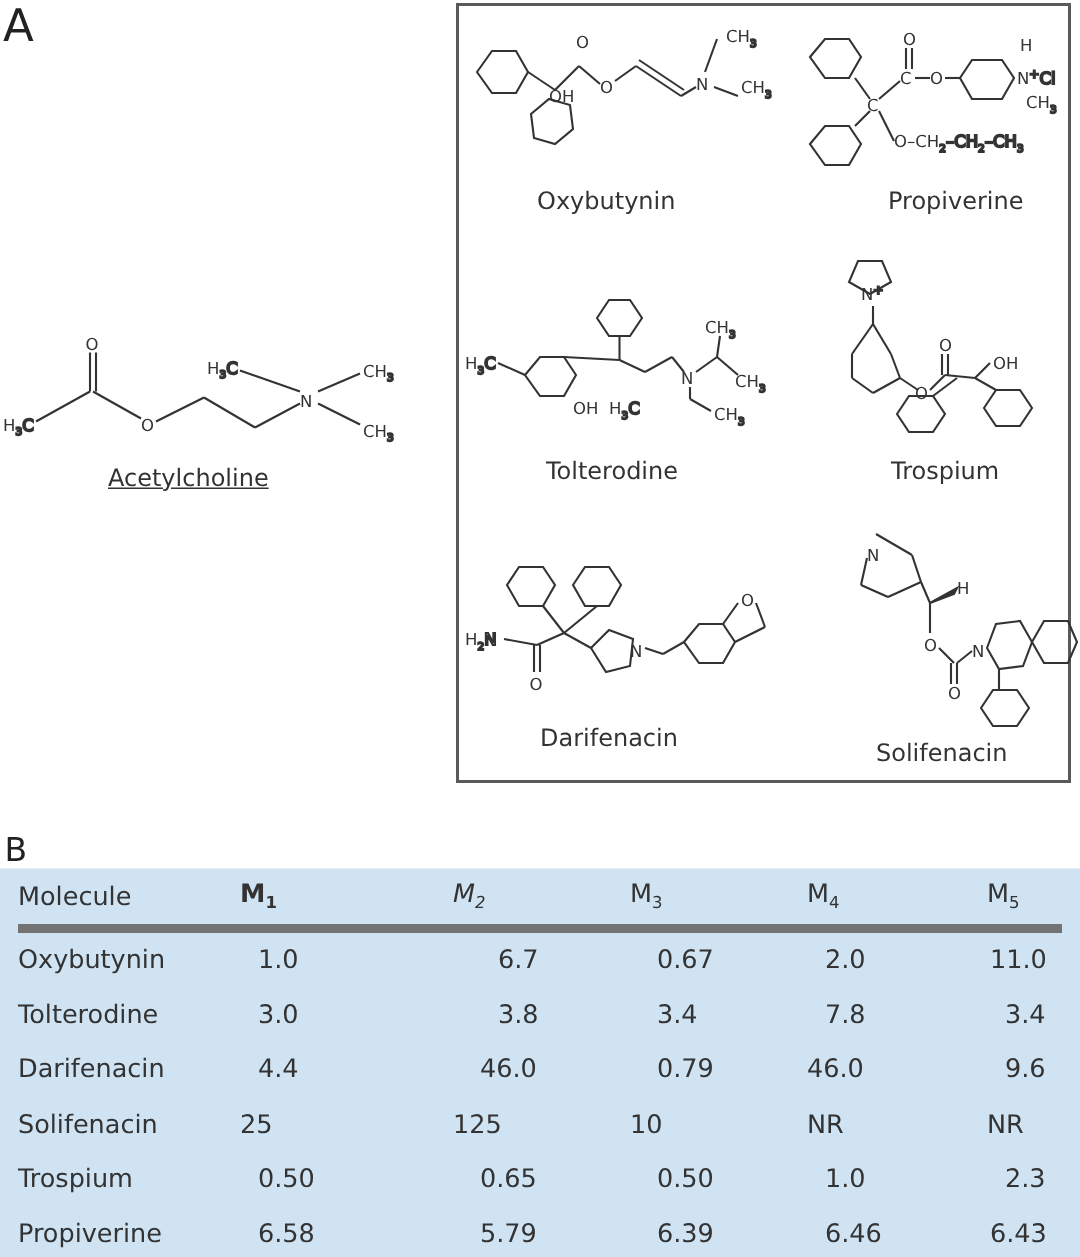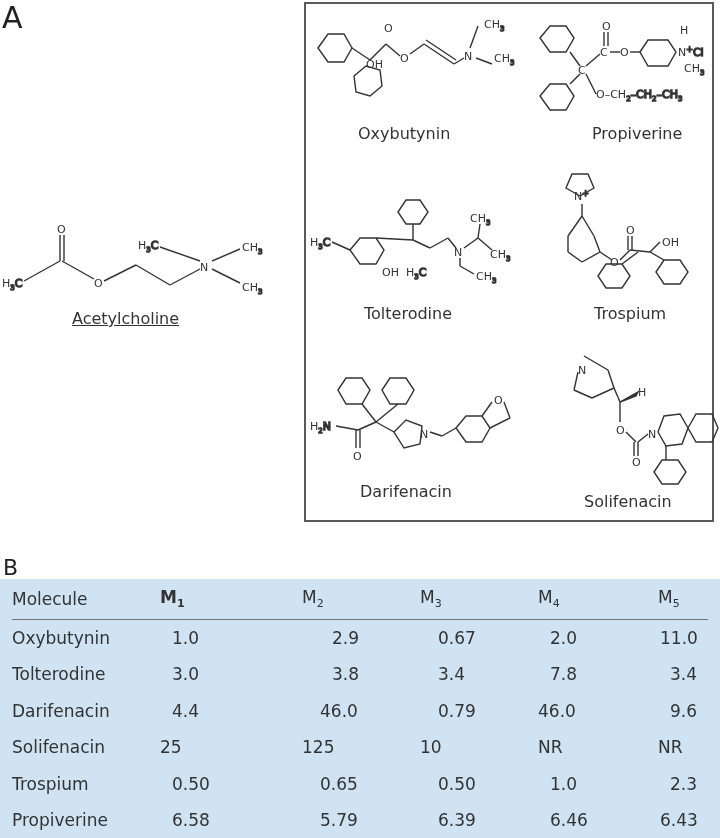--- a/index.html
+++ b/index.html
@@ -13,25 +13,25 @@
     .mol svg * { stroke: #333; fill: none; stroke-width: 1.4; }
     .mol svg text { fill: #333; stroke: none; font-family: "DejaVu Sans", sans-serif; font-size: 11px; }
     .mol-name { position: absolute; font-size: 16px; color: #333; white-space: nowrap; text-align: center; }
     #box { position: absolute; left: 304px; top: 2px; width: 410px; height: 520px;
            border: 2px solid #5a5a5a; box-sizing: border-box; background: #fff; }
     #table-wrap { position: absolute; left: 0; top: 579px; width: 720px; height: 259px;
                   background: #cfe3f3; }
     table { position: absolute; left: 12px; top: 0; width: 696px; border-collapse: collapse;
             font-size: 17px; color: #333; }
     th, td { padding: 0; height: 36.5px; font-weight: normal; text-align: left; }
-    thead tr { border-bottom: 1px solid #737373; height: 40px; }
+    thead tr { border-bottom: 6px solid #737373; height: 40px; }
     th sub { font-size: 11px; }
     .c0 { width: 148px; }
     .c1 { width: 142px; font-weight: bold; }
-    .c2 { width: 118px; }
+    .c2 { width: 118px; font-style: italic; }
     .c3 { width: 118px; }
     .c4 { width: 120px; }
   </style>
 </head>
 <body>
 
 <div id="label-a" class="panel-label">A</div>
 
 <div class="mol" style="left:0;top:225px;width:290px;height:110px;">
   <svg width="290" height="80">
@@ -225,21 +225,21 @@
         <th class="c2"><span>M</span><sub>2</sub></th>
         <th class="c3"><span>M</span><sub>3</sub></th>
         <th class="c4"><span>M</span><sub>4</sub></th>
         <th><span>M</span><sub>5</sub></th>
       </tr>
     </thead>
     <tbody>
       <tr>
         <td>Oxybutynin</td>
         <td style="padding-left:12px">1.0</td>
-        <td style="padding-left:30px">2.9</td>
+        <td style="padding-left:30px">6.7</td>
         <td style="padding-left:18px">0.67</td>
         <td style="padding-left:12px">2.0</td>
         <td style="padding-left:2px">11.0</td>
       </tr>
       <tr>
         <td>Tolterodine</td>
         <td style="padding-left:12px">3.0</td>
         <td style="padding-left:30px">3.8</td>
         <td style="padding-left:18px">3.4</td>
         <td style="padding-left:12px">7.8</td>

